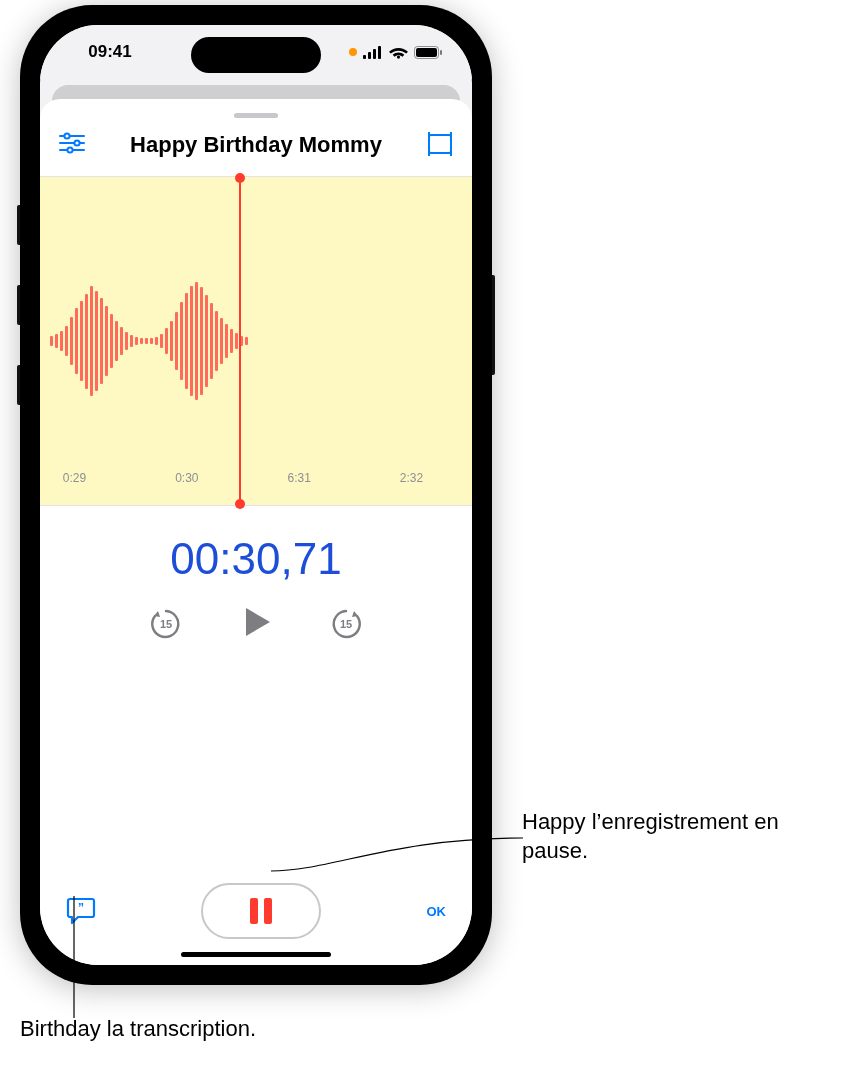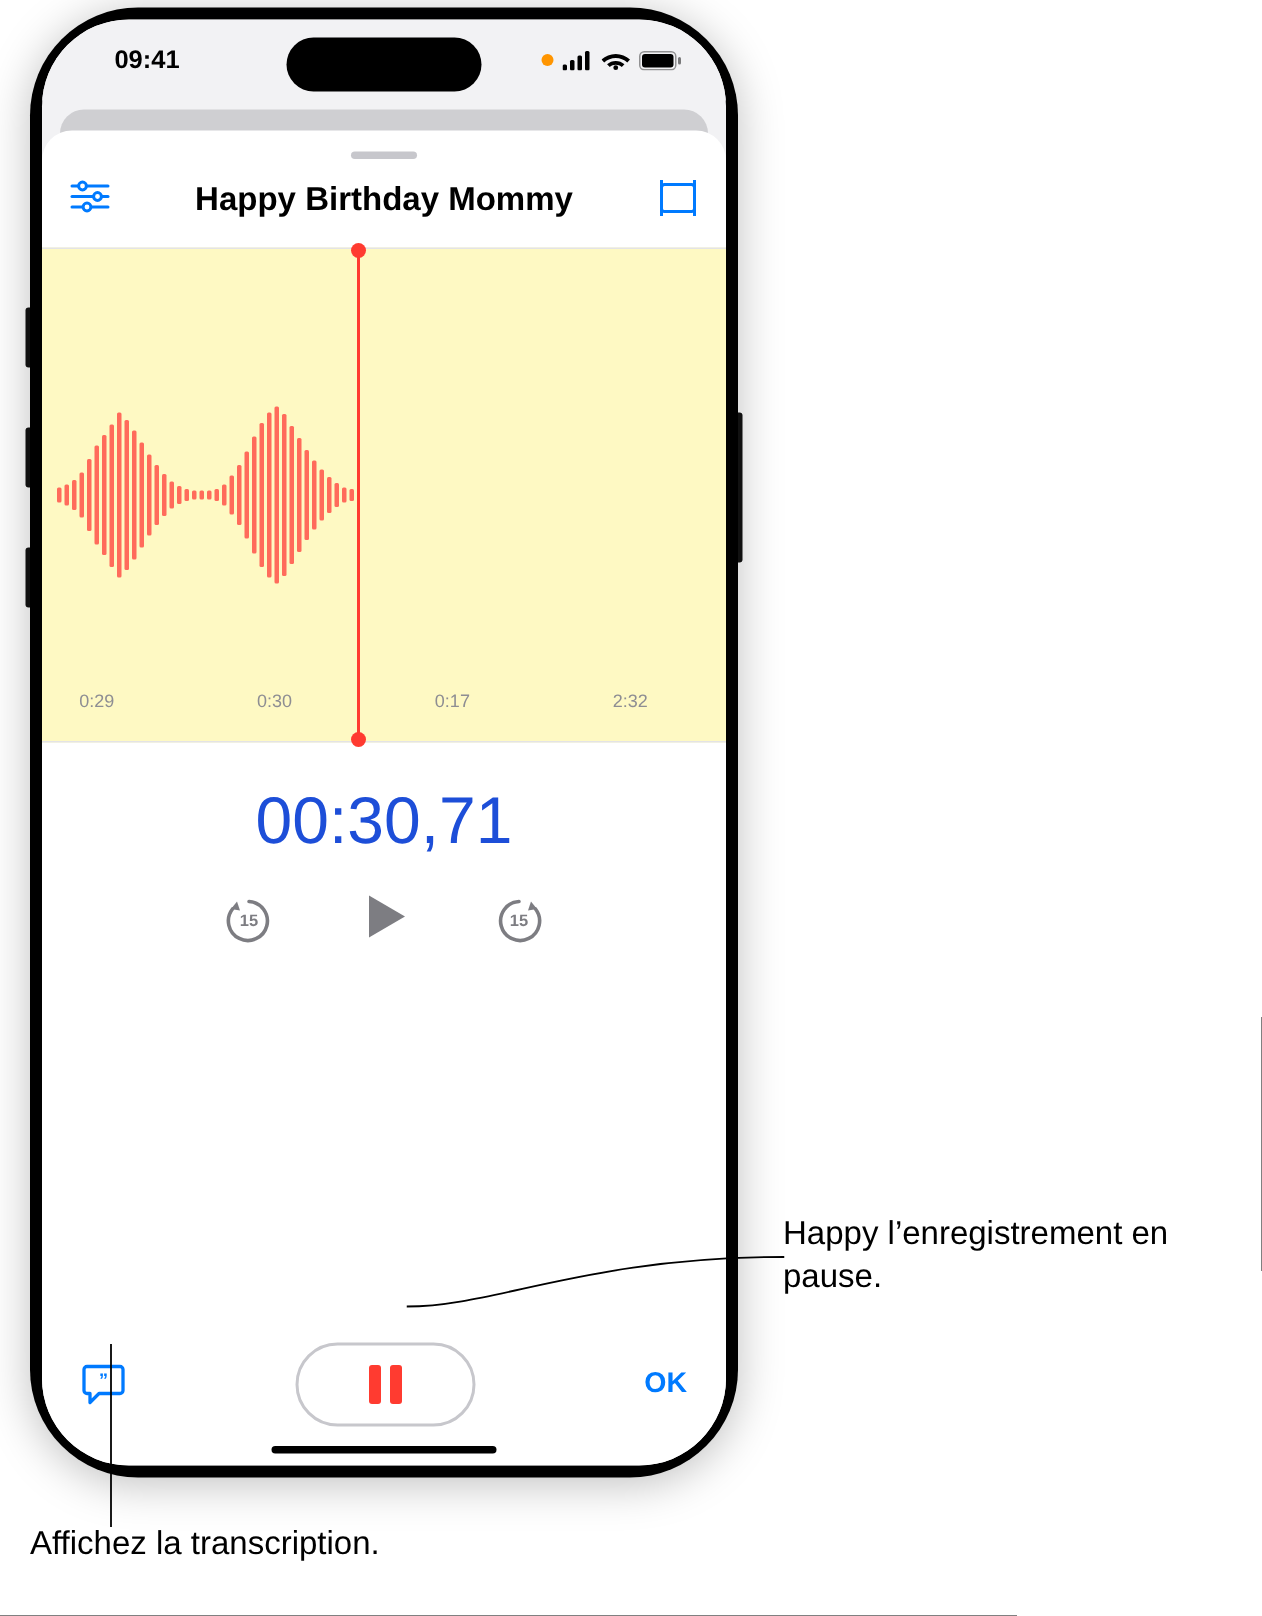--- a/index.html
+++ b/index.html
@@ -11,21 +11,21 @@
     position: relative;
   }
   .phone {
     position: absolute;
     left: 20px;
     top: 5px;
     width: 472px;
     height: 980px;
     border-radius: 72px;
     background: #000;
-    padding: 8px;
+    padding: 20px;
     box-shadow: 0 4px 30px rgba(0,0,0,0.25);
   }
   .phone::before { 
     content:"";
     position:absolute;
     left:-3px; top:200px;
     width:3px; height:40px;
     background:#111; border-radius:2px 0 0 2px;
     box-shadow: 0 80px 0 #111, 0 160px 0 #111;
   }
@@ -180,21 +180,21 @@
   .play-btn svg{ width:40px; height:40px; color:#7d7d82;}
   .bottom-bar{
     margin-top:auto;
     display:flex;
     align-items:center;
     justify-content:space-between;
     padding:10px 26px 26px;
   }
   .transcript-btn{ color:#007aff;}
   .transcript-btn svg{ width:30px; height:28px; display:block;}
-  .ok-btn{ color:#007aff; font-size:19px; font-weight:600;}
+  .ok-btn{ color:#007aff; font-size:13px; font-weight:600;}
   .pause-btn{
     width:120px; height:56px;
     border:2px solid #c7c7cc;
     border-radius:28px;
     display:flex; align-items:center; justify-content:center;
   }
   .pause-btn .bars{display:flex; gap:6px;}
   .pause-btn .bars span{
     width:8px; height:26px;
     background:#ff3b30;
@@ -328,21 +328,21 @@
             <span style="height: 34px;"></span>
             <span style="height: 24px;"></span>
             <span style="height: 16px;"></span>
             <span style="height: 10px;"></span>
             <span style="height: 8px;"></span>
           </div>
         <div class="playhead"></div>
         <div class="time-ruler bottom">
           <span class="tick" style="left:8%">0:29</span>
           <span class="tick" style="left:34%">0:30</span>
-          <span class="tick" style="left:60%">0:17</span>
+          <span class="tick" style="left:60%">6:31</span>
           <span class="tick" style="left:86%">2:32</span>
         </div>
       </div>
 
       <div class="elapsed">00:30,71</div>
 
       <div class="transport">
         <div class="skip-btn">
           <svg viewBox="0 0 36 36" fill="none" stroke="currentColor" stroke-width="2.4">
             <path d="M18 5 A13 13 0 1 1 7 10" stroke-linecap="round"></path>
@@ -386,13 +386,13 @@
 </div>
 
 <svg class="callout-line" style="left:271px; top:830px;" width="252" height="45">
   <path d="M0 41 C 60 41 120 8 252 8"></path>
 </svg>
 <div class="callout callout-pause">Happy l’enregistrement en pause.</div>
 
 <svg class="callout-line" style="left:70px; top:896px;" width="40" height="122">
   <path d="M4 0 C 4 60 4 100 4 122"></path>
 </svg>
-<div class="callout callout-trans">Affichez la transcription.</div>
+<div class="callout callout-trans">Birthday la transcription.</div>
 
 </body></html>

